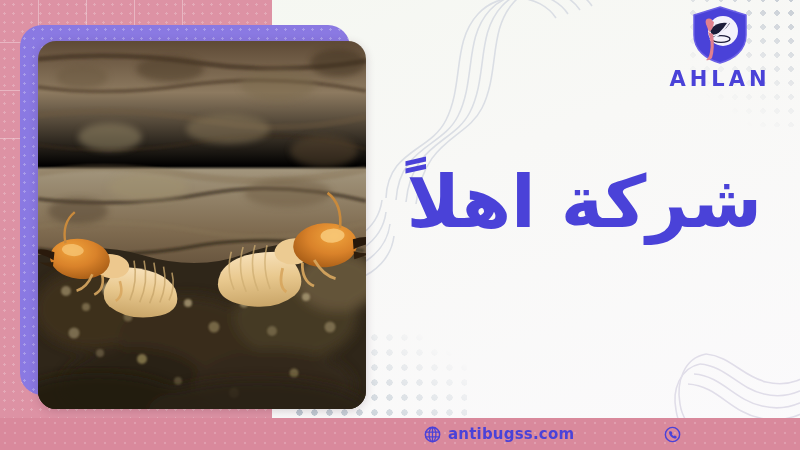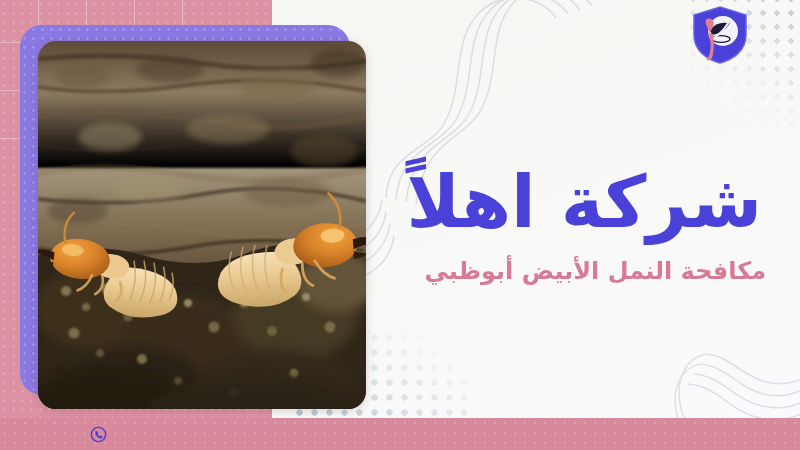--- a/index.html
+++ b/index.html
@@ -332,28 +332,36 @@
       <path d="M32 3 L58 11 V31 C58 46 46 55 32 59 C18 55 6 46 6 31 V11 Z" fill="none" stroke="#6a5fe6" stroke-width="1.5"></path>
       <circle cx="35" cy="27" r="15" fill="#f4f2fb"></circle>
       <path d="M22 26 q7 -9 18 -7 q-4 10 -16 12 z" fill="#1c1c3a"></path>
       <path d="M23 27 q10 4 18 -8" stroke="#1c1c3a" stroke-width="2" fill="none"></path>
       <ellipse cx="33" cy="35" rx="9" ry="3.4" fill="none" stroke="#1c1c3a" stroke-width="1.4"></ellipse>
       <path d="M41 18 q-9 14 -19 18" stroke="#f0eefa" stroke-width="2.2" fill="none"></path>
       <path d="M18 20 q4 -6 8 -2 q-1 8 -5 10 z" fill="#e0808e"></path>
       <path d="M20 28 q4 10 2 20 q-1 6 -4 8 q3 1 6 -2 q3 -10 1 -24 z" fill="#e0808e"></path>
       <circle cx="21" cy="18" r="3.4" fill="#e0808e"></circle>
     </svg>
+    <span class="logo-text">AHLAN</span>
   </div>
 
   <div class="copy">
     <h1 class="headline">شركة اهلاً</h1>
-    <p class="subhead">مكافحة النمل الأبيض أبوظبي</p>
   </div>
 
   <div class="footer">
+    <div class="f-item f-web">
+      <svg width="17" height="17" viewBox="0 0 20 20">
+        <circle cx="10" cy="10" r="8.4" fill="none" stroke="#4a42d8" stroke-width="1.8"></circle>
+        <ellipse cx="10" cy="10" rx="4" ry="8.4" fill="none" stroke="#4a42d8" stroke-width="1.5"></ellipse>
+        <path d="M1.8 7.2 H18.2 M1.8 12.8 H18.2 M10 1.6 V18.4" stroke="#4a42d8" stroke-width="1.5"></path>
+      </svg>
+      <span>antibugss.com</span>
+    </div>
     <div class="f-item f-phone">
       <svg width="17" height="17" viewBox="0 0 20 20">
         <circle cx="10" cy="10" r="8.4" fill="none" stroke="#4a42d8" stroke-width="1.7"></circle>
         <path d="M7.4 6.3 q1.1 -0.6 1.7 0.5 l0.7 1.3 q0.3 0.6 -0.3 1 l-0.5 0.4 q0.8 1.8 2.6 2.6 l0.4 -0.5 q0.4 -0.6 1 -0.3 l1.3 0.7 q1.1 0.6 0.5 1.7 q-0.8 1.3 -2.6 0.9 q-2.3 -0.5 -4 -2.2 q-1.7 -1.7 -2.2 -4 q-0.4 -1.8 0.9 -2.6 z" fill="#4a42d8"></path>
       </svg>
     </div>
   </div>
 
 </div>
 

